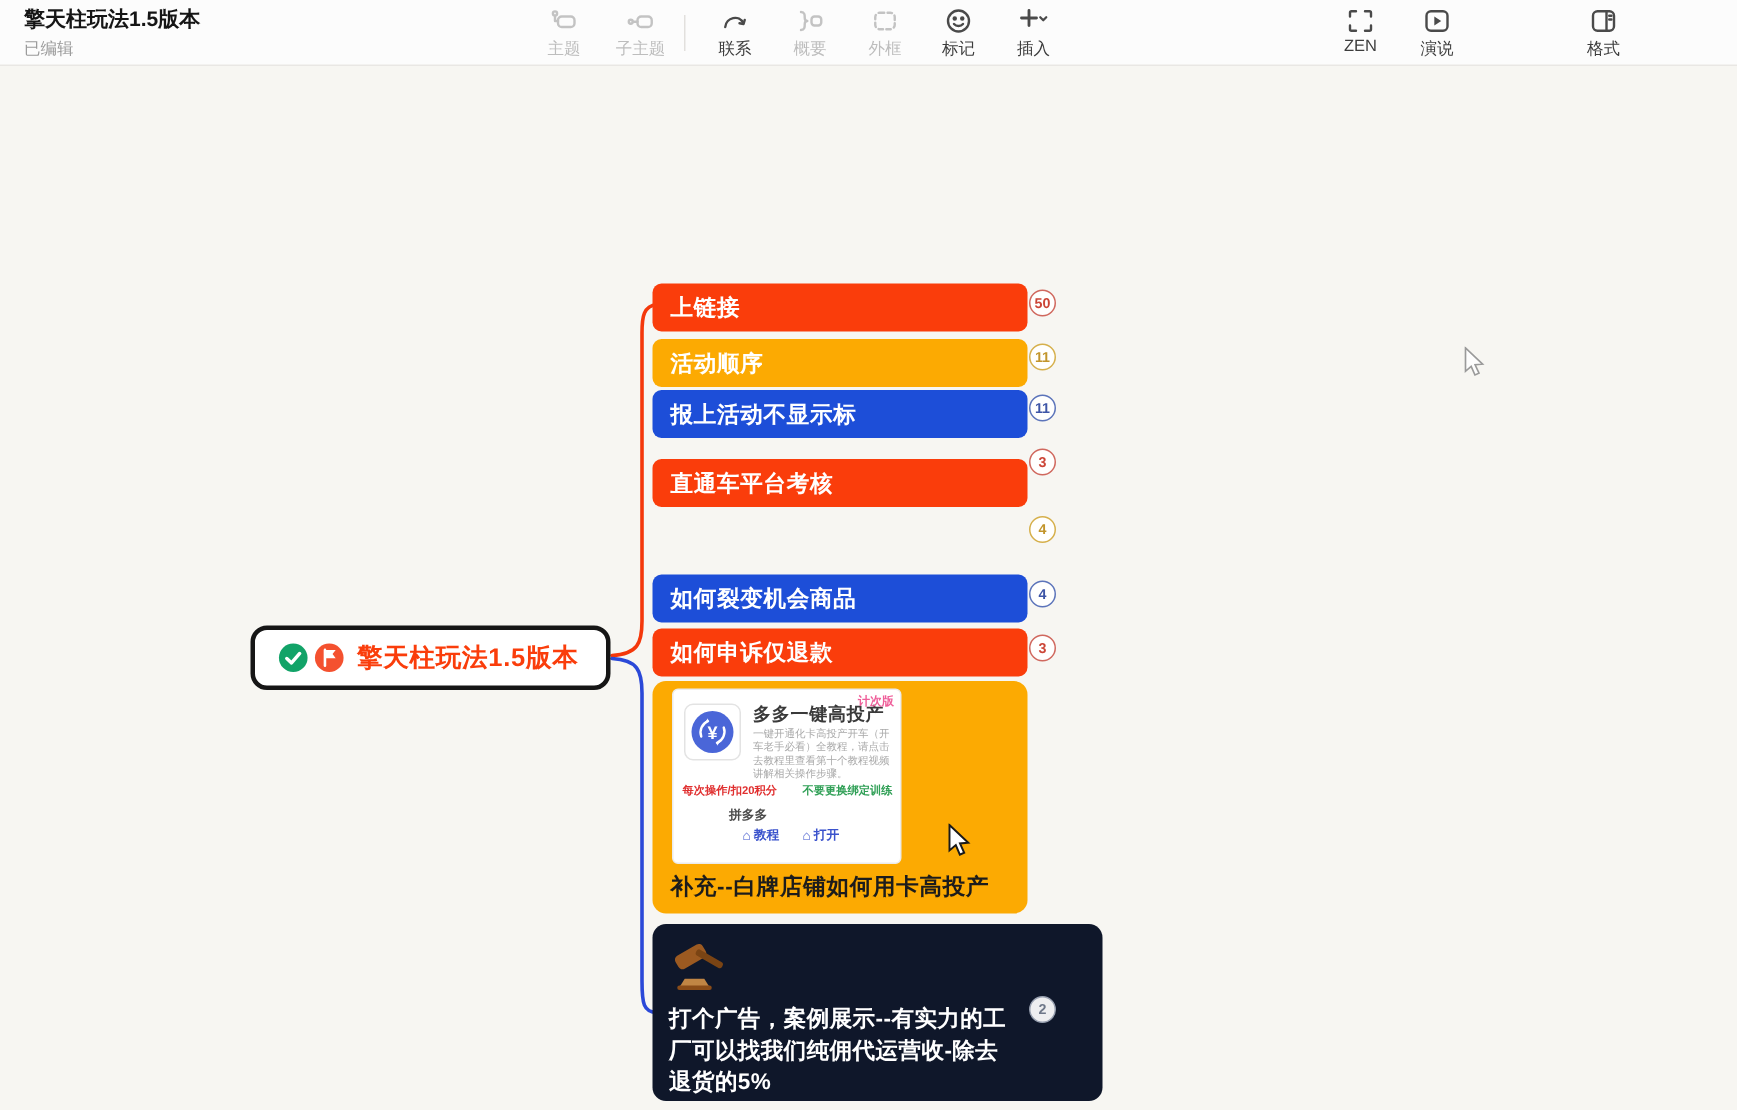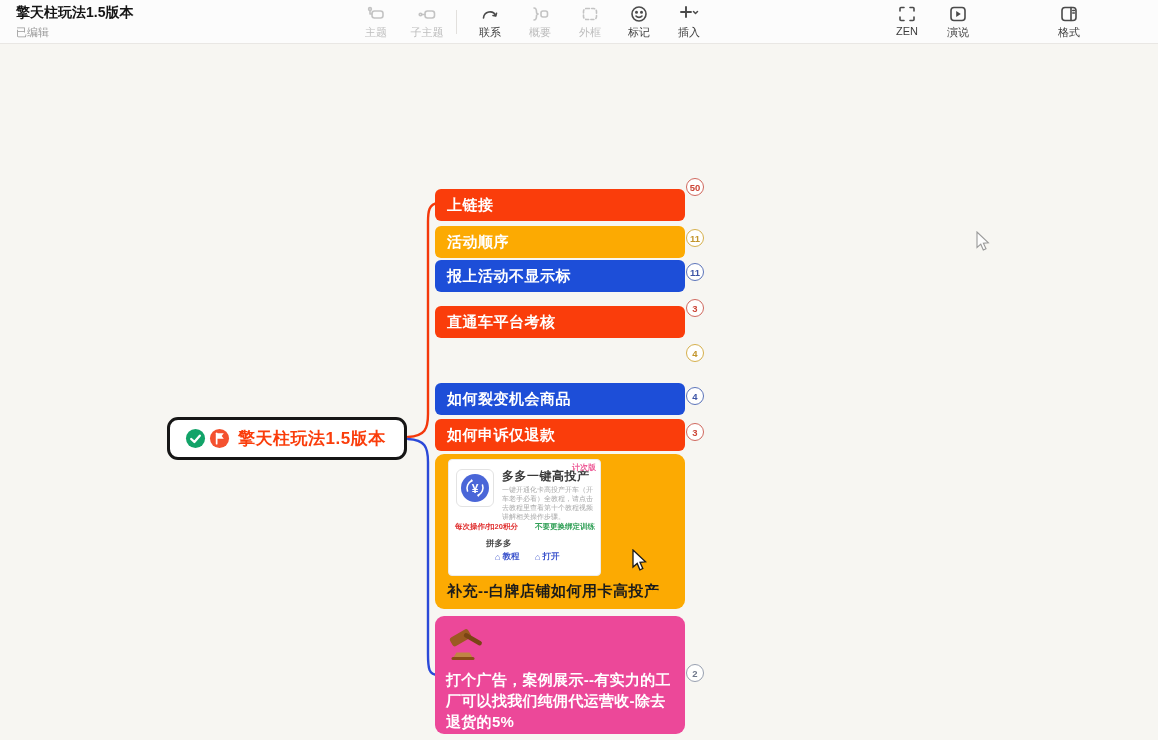--- a/index.html
+++ b/index.html
@@ -40,39 +40,39 @@
   .n4{top:251px;height:27px;margin-top:11px;}
   .n5{top:288px;height:43px;line-height:20px;}
   .n6{top:339px;height:26px;}
   .n7{top:375px;height:26px;}
 
   .badge{position:absolute;left:686px;width:18px;height:18px;border-radius:50%;background:rgba(255,255,255,.93);display:flex;align-items:center;justify-content:center;font-size:9.5px;font-weight:bold;z-index:4;cursor:pointer;}
   .b-red{border:1.5px solid #d0685e;color:#cc4536;}
   .b-yellow{border:1.5px solid #d6b04c;color:#c2952b;}
   .b-blue{border:1.5px solid #5c74ba;color:#3d55a6;}
   .b-gray{border:1.5px solid #98a0b0;color:#6e7789;}
-  .p1{top:134px;} .p2{top:185px;} .p3{top:219px;} .p4{top:255px;} .p5{top:300px;} .p6{top:343px;} .p7{top:379px;} .p9{top:620px;}
+  .p1{top:149px;} .p2{top:185px;} .p3{top:219px;} .p4{top:255px;} .p5{top:300px;} .p6{top:343px;} .p7{top:379px;} .p9{top:620px;}
 
   
   .image-node{position:absolute;left:435px;top:410px;width:250px;height:155px;background:#fcaa02;border-radius:9px;z-index:3;cursor:pointer;}
   .app-card{position:absolute;left:13px;top:5px;width:153px;height:117px;background:#fff;border-radius:4px;border:1px solid #ececec;overflow:hidden;cursor:pointer;}
   .app-icon-box{position:absolute;left:7px;top:9px;width:38px;height:38px;border:1px solid #e3e3e3;border-radius:6px;display:flex;align-items:center;justify-content:center;background:#fff;}
   .app-title{position:absolute;left:53px;top:8px;font-size:12px;font-weight:bold;color:#3a3a3a;letter-spacing:0.5px;}
   .app-tag{position:absolute;right:4px;top:2px;font-size:8px;color:#ef5f9a;font-weight:bold;}
   .app-desc{position:absolute;left:53px;top:25px;width:95px;font-size:7px;line-height:9px;color:#a9a9a9;}
   .app-cost{position:absolute;left:6px;top:62px;font-size:7.5px;font-weight:bold;color:#e02f2f;}
   .app-note{position:absolute;right:5px;top:62px;font-size:7.5px;font-weight:bold;color:#31a057;}
   .app-platform{position:absolute;left:37px;top:78px;font-size:8.5px;font-weight:bold;color:#4c4c4c;}
   .card-btn{position:absolute;top:91px;font-size:8.5px;font-weight:bold;color:#3a52cc;display:flex;align-items:center;gap:2px;cursor:pointer;}
   .btn-a{left:46px;} .btn-b{left:86px;}
   .house{font-size:9px;}
   .image-node-label{position:absolute;left:12px;top:128px;font-size:15px;font-weight:600;color:#1c1c1c;white-space:nowrap;letter-spacing:0.5px;}
 
   
-  .ad-node{position:absolute;left:435px;top:572px;width:250px;height:118px;background:#ec4899;border-radius:9px;z-index:3;color:#fff;cursor:pointer;}
+  .ad-node{position:absolute;left:435px;top:572px;width:300px;height:118px;background:#0f172a;border-radius:9px;z-index:3;color:#fff;cursor:pointer;}
   .gavel-wrap{position:absolute;left:14px;top:9px;width:40px;height:38px;}
   .ad-text{position:absolute;left:11px;top:53px;width:233px;font-size:15px;font-weight:600;line-height:21px;letter-spacing:0.3px;}
 
   
   .cursor{position:absolute;z-index:9;pointer-events:none;}
   .cursor-a{left:975px;top:187px;}
   .cursor-b{left:631px;top:505px;}
 </style>
 </head>
 <body>

